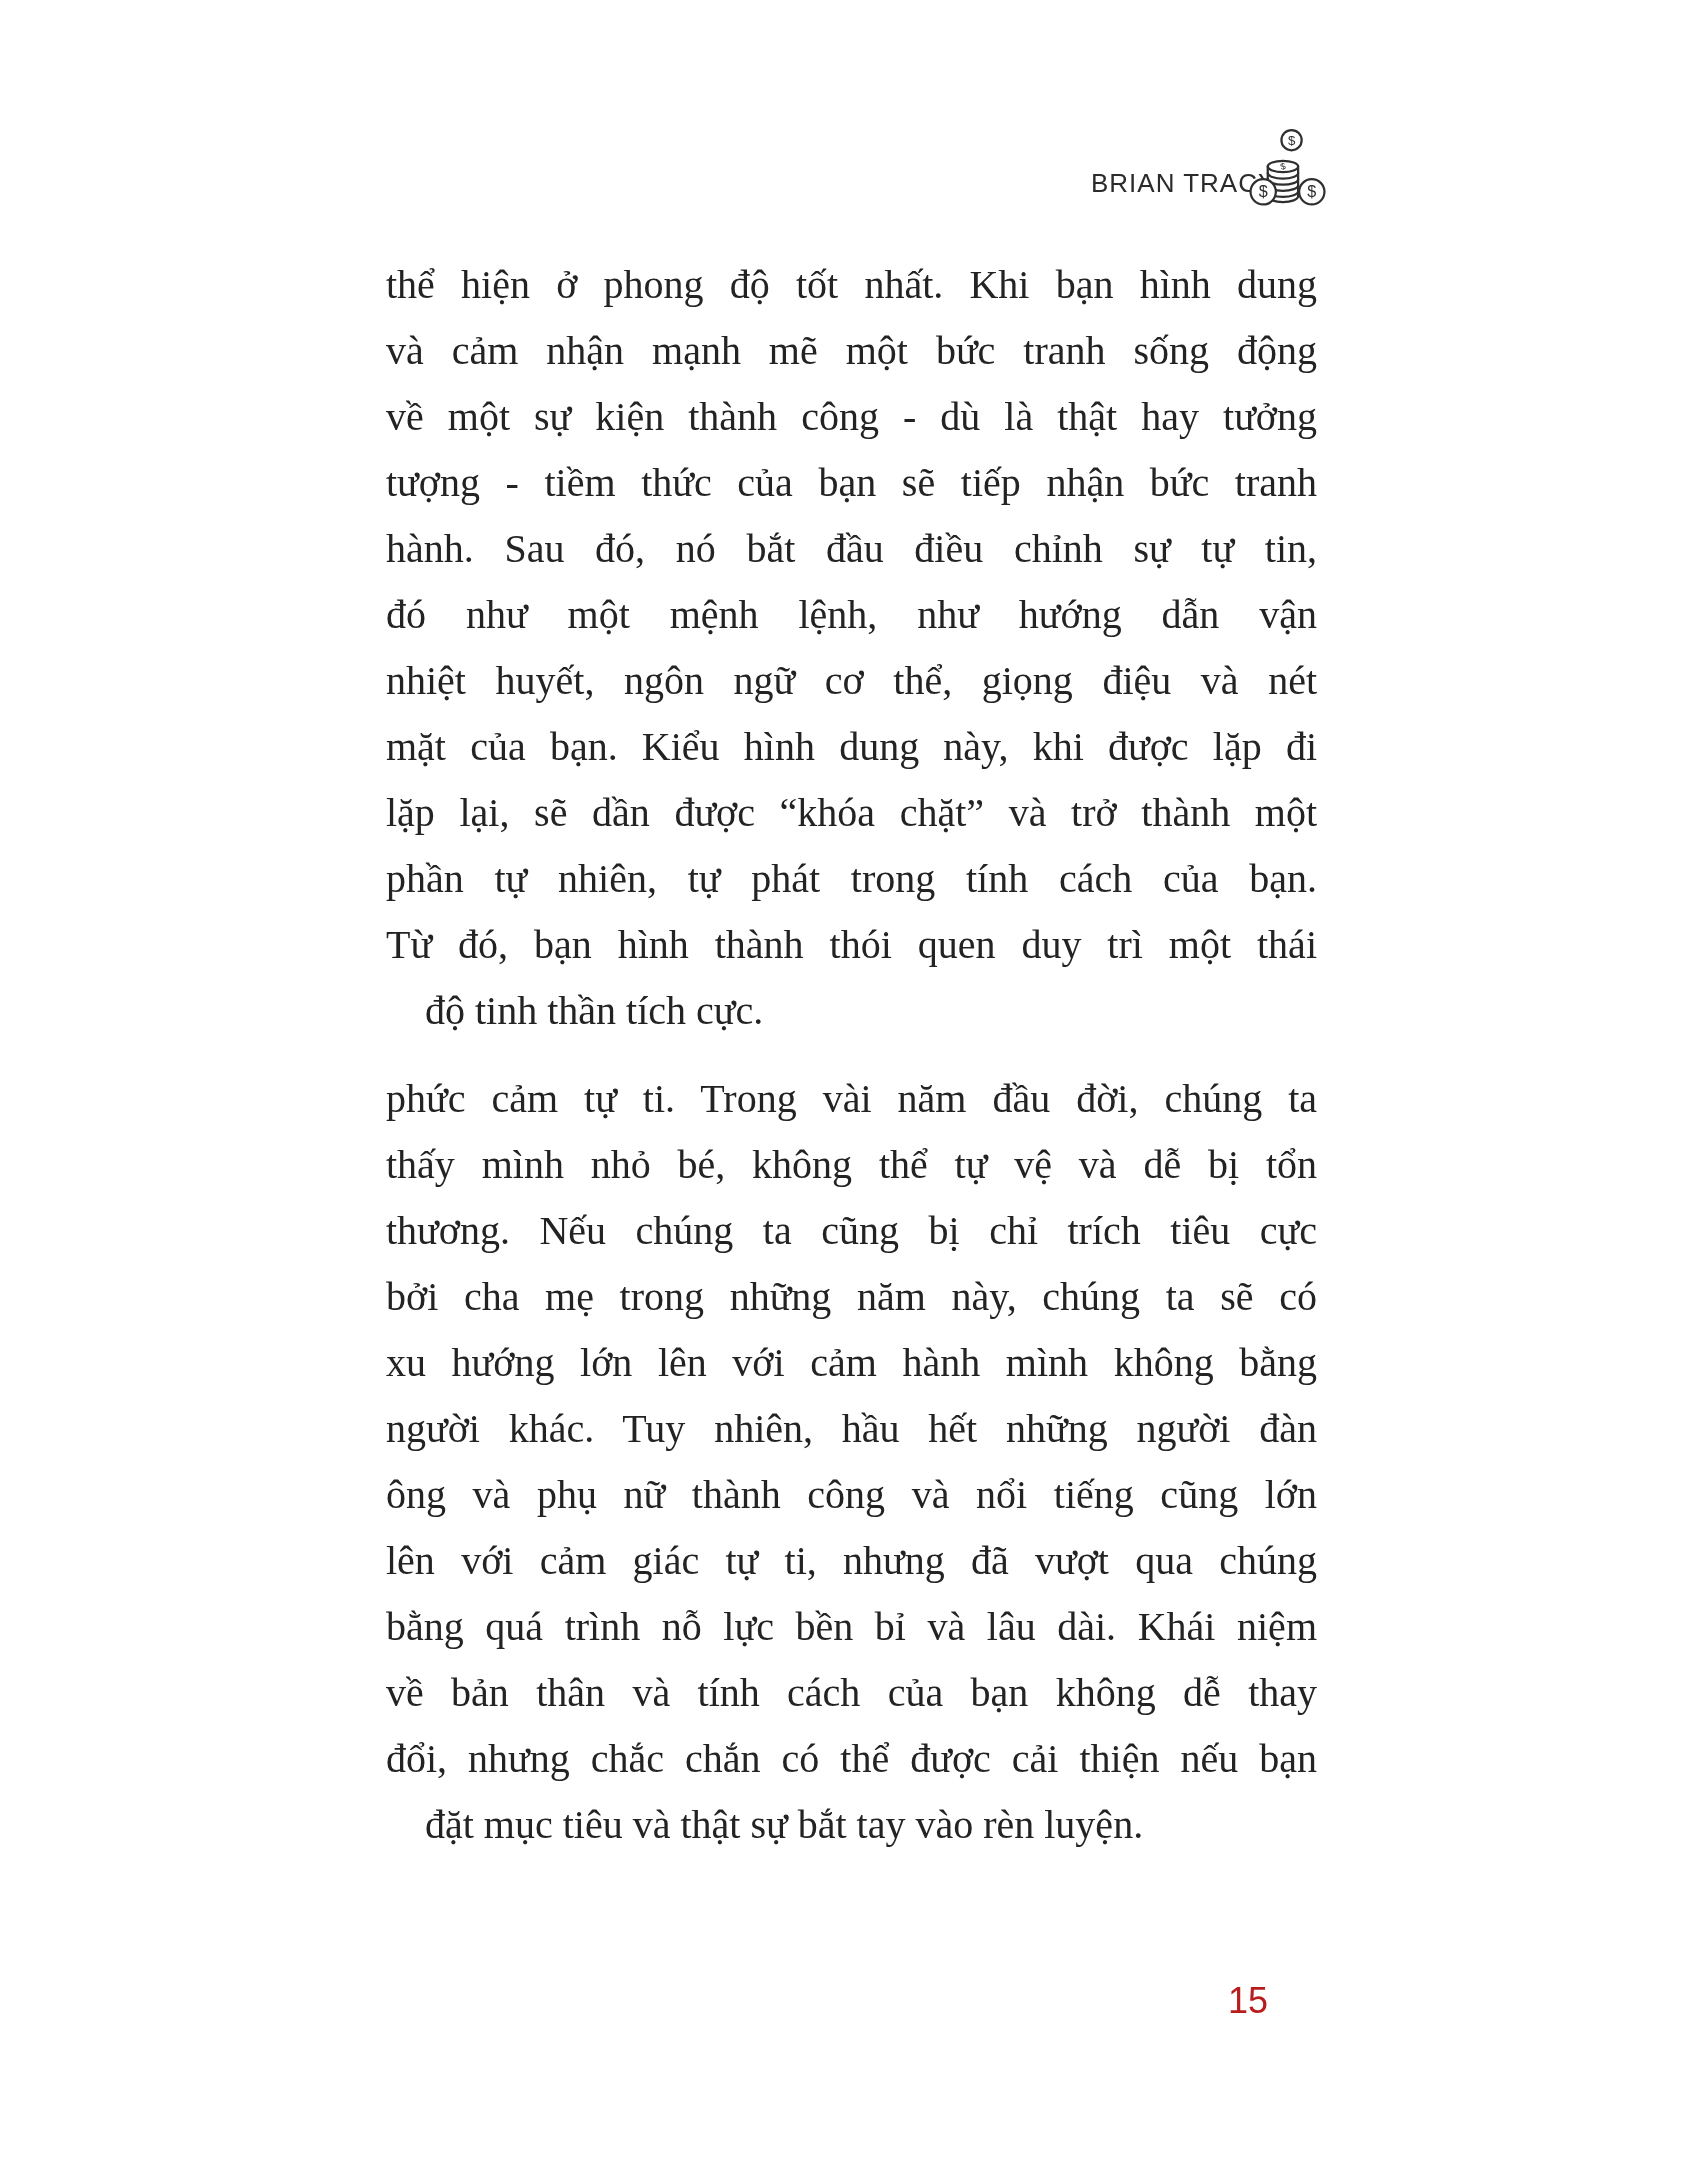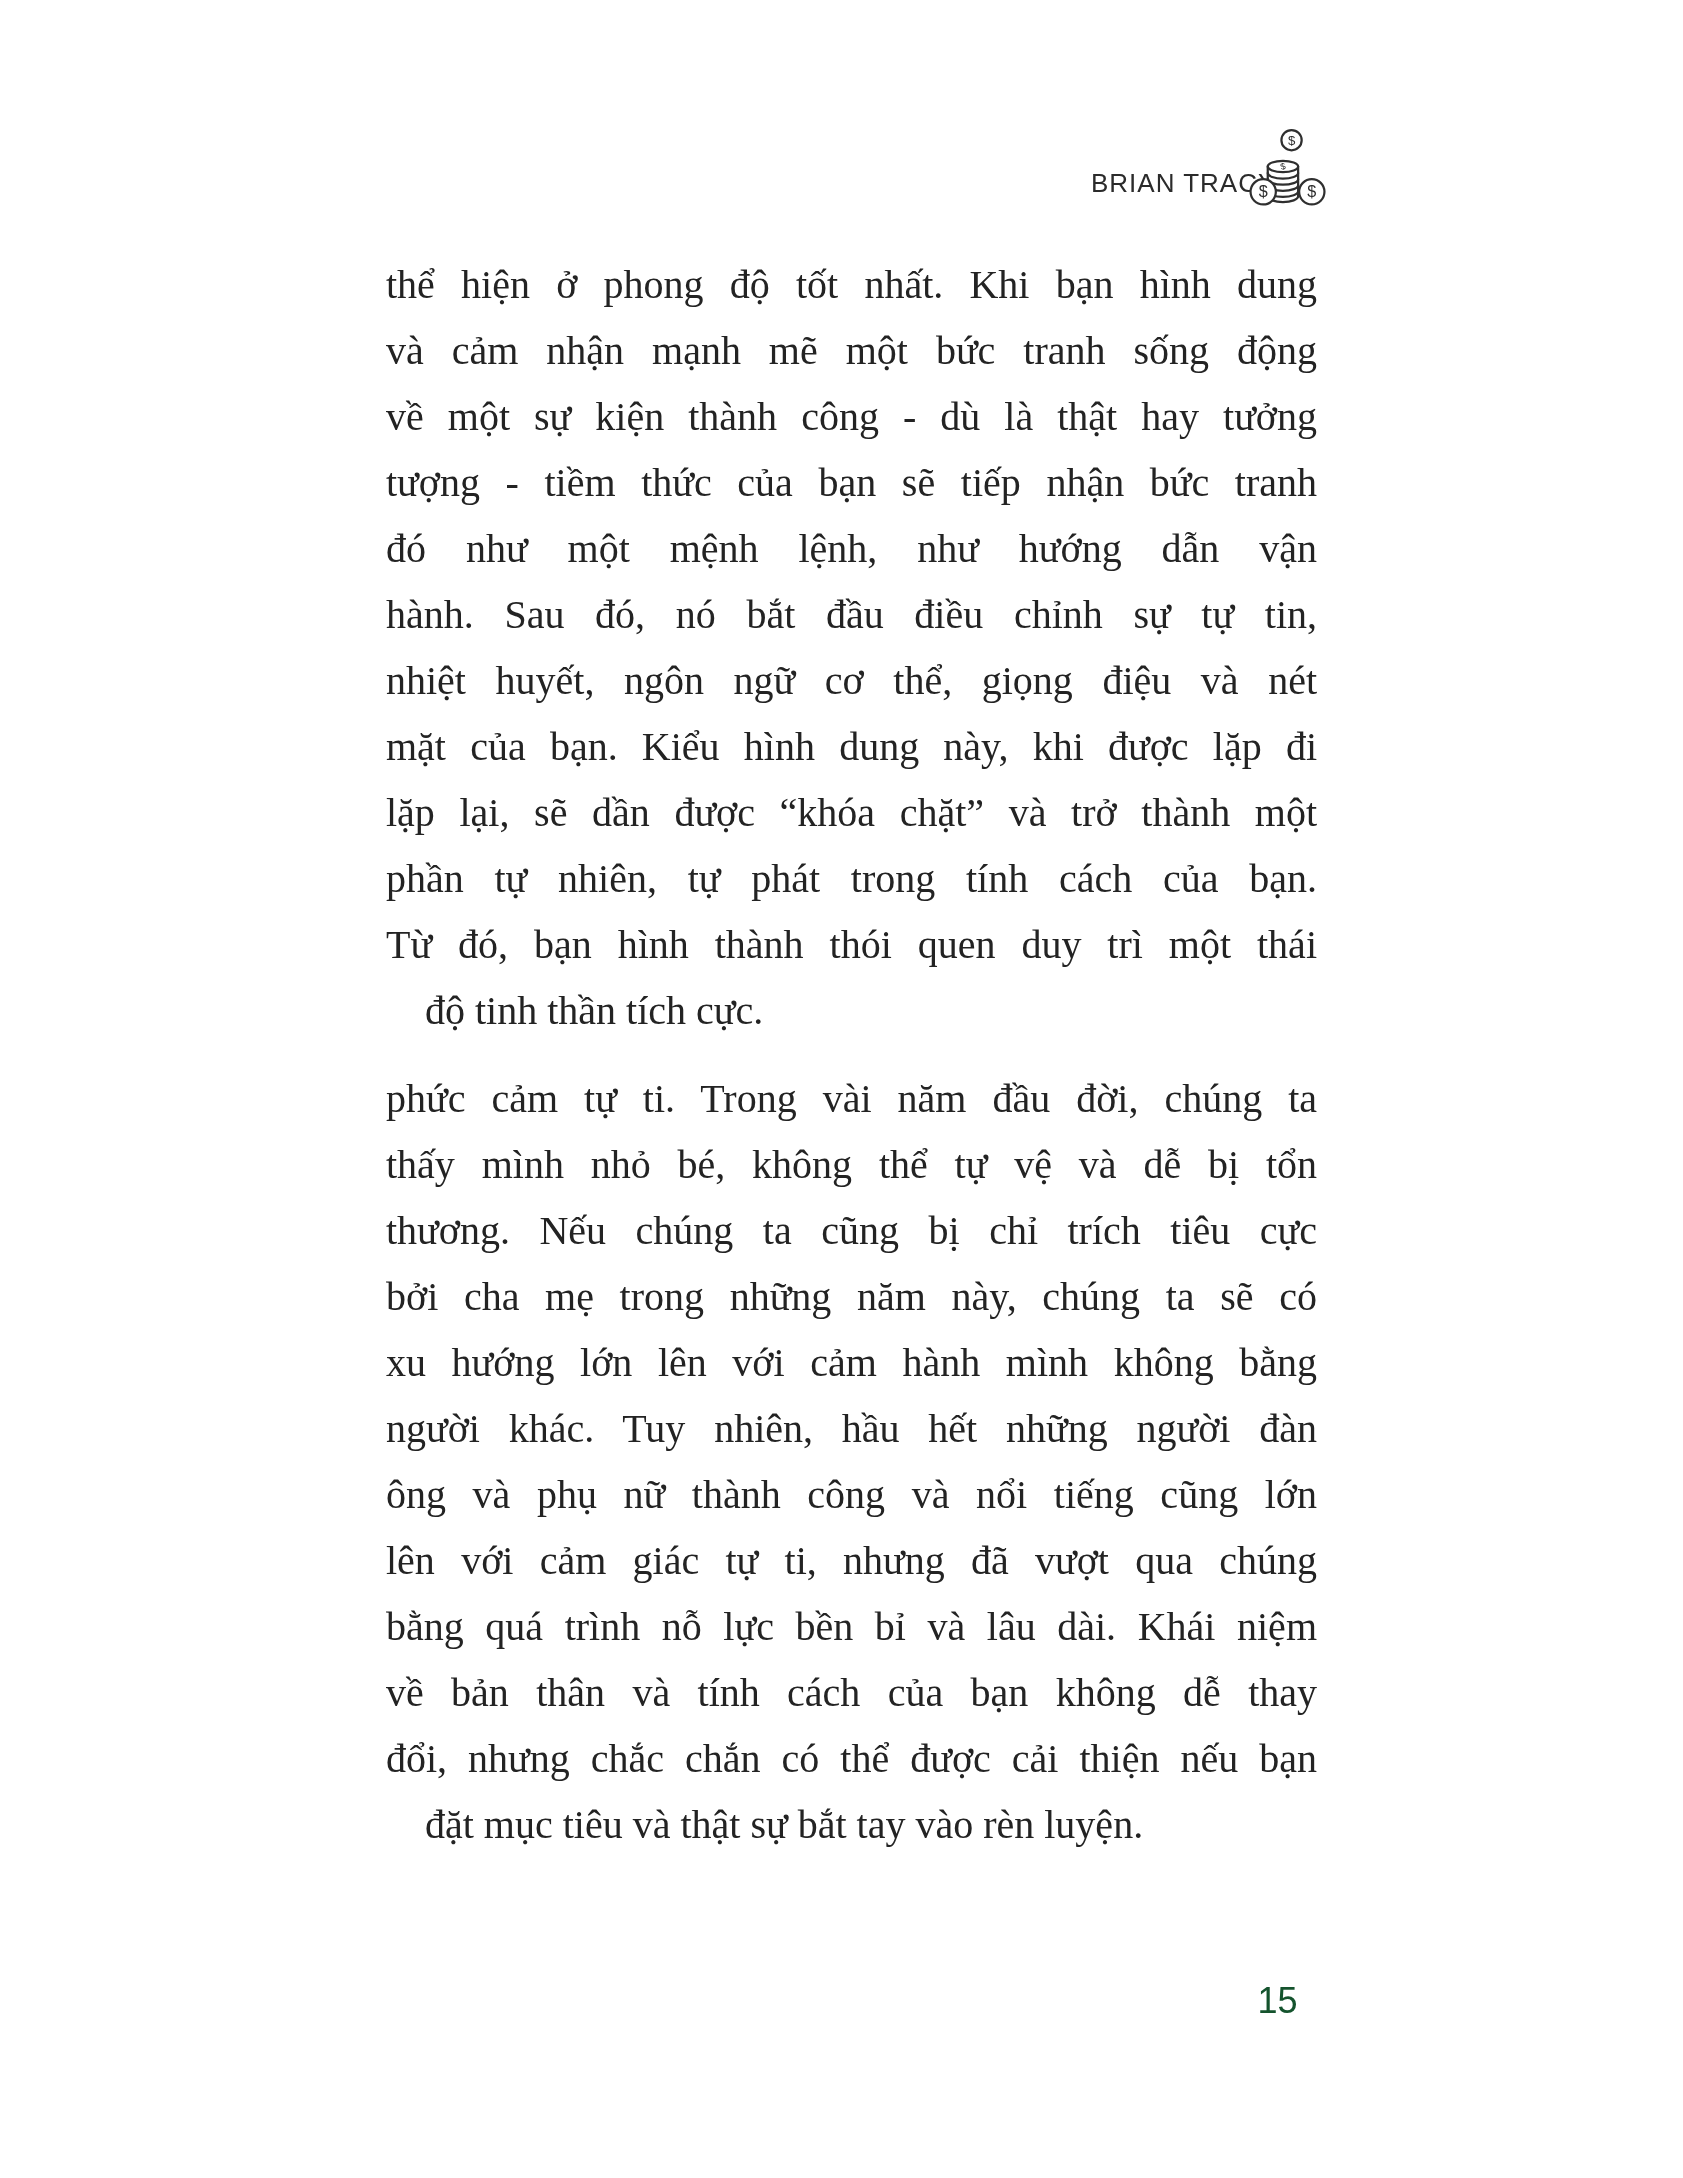--- a/index.html
+++ b/index.html
@@ -49,24 +49,24 @@
     overflow: hidden;
     white-space: normal;
   }
   .line.last { text-align-last: left; margin-left: 39px; }
   .para2 .line.first { text-indent: 71px; }
   
   .page-number {
     position: absolute;
     left: 1228px; top: 1980px;
     width: 99px;
-    text-align: center;
+    text-align: left;
     font-family: "Liberation Sans", sans-serif;
     font-size: 36px;
-    color: #14532d;
+    color: #b91c1c;
   }
 </style>
 </head>
 <body>
 
 <div class="page">
 
   <div class="brand">BRIAN TRACY</div>
 
   <svg class="coins" viewBox="0 0 76 80" fill="none" stroke="#2f2f2f" stroke-width="2.2" stroke-linecap="round">
@@ -88,22 +88,22 @@
     <circle cx="62" cy="64" r="12.5" fill="#ffffff"></circle>
     <text x="62" y="69.5" font-family="Liberation Sans, sans-serif" font-size="16" fill="#2f2f2f" stroke="none" text-anchor="middle">$</text>
   </svg>
 
   <div class="text-block">
     <div class="para para1">
         <div class="line first">thể hiện ở phong độ tốt nhất. Khi bạn hình dung</div>
         <div class="line">và cảm nhận mạnh mẽ một bức tranh sống động</div>
         <div class="line">về một sự kiện thành công - dù là thật hay tưởng</div>
         <div class="line">tượng - tiềm thức của bạn sẽ tiếp nhận bức tranh</div>
+        <div class="line">hành. Sau đó, nó bắt đầu điều chỉnh sự tự tin,</div>
         <div class="line">đó như một mệnh lệnh, như hướng dẫn vận</div>
-        <div class="line">hành. Sau đó, nó bắt đầu điều chỉnh sự tự tin,</div>
         <div class="line">nhiệt huyết, ngôn ngữ cơ thể, giọng điệu và nét</div>
         <div class="line">mặt của bạn. Kiểu hình dung này, khi được lặp đi</div>
         <div class="line">lặp lại, sẽ dần được “khóa chặt” và trở thành một</div>
         <div class="line">phần tự nhiên, tự phát trong tính cách của bạn.</div>
         <div class="line">Từ đó, bạn hình thành thói quen duy trì một thái</div>
         <div class="line last">độ tinh thần tích cực.</div>
       </div>
     <div class="para para2">
         <div class="line">phức cảm tự ti. Trong vài năm đầu đời, chúng ta</div>
         <div class="line">thấy mình nhỏ bé, không thể tự vệ và dễ bị tổn</div>

